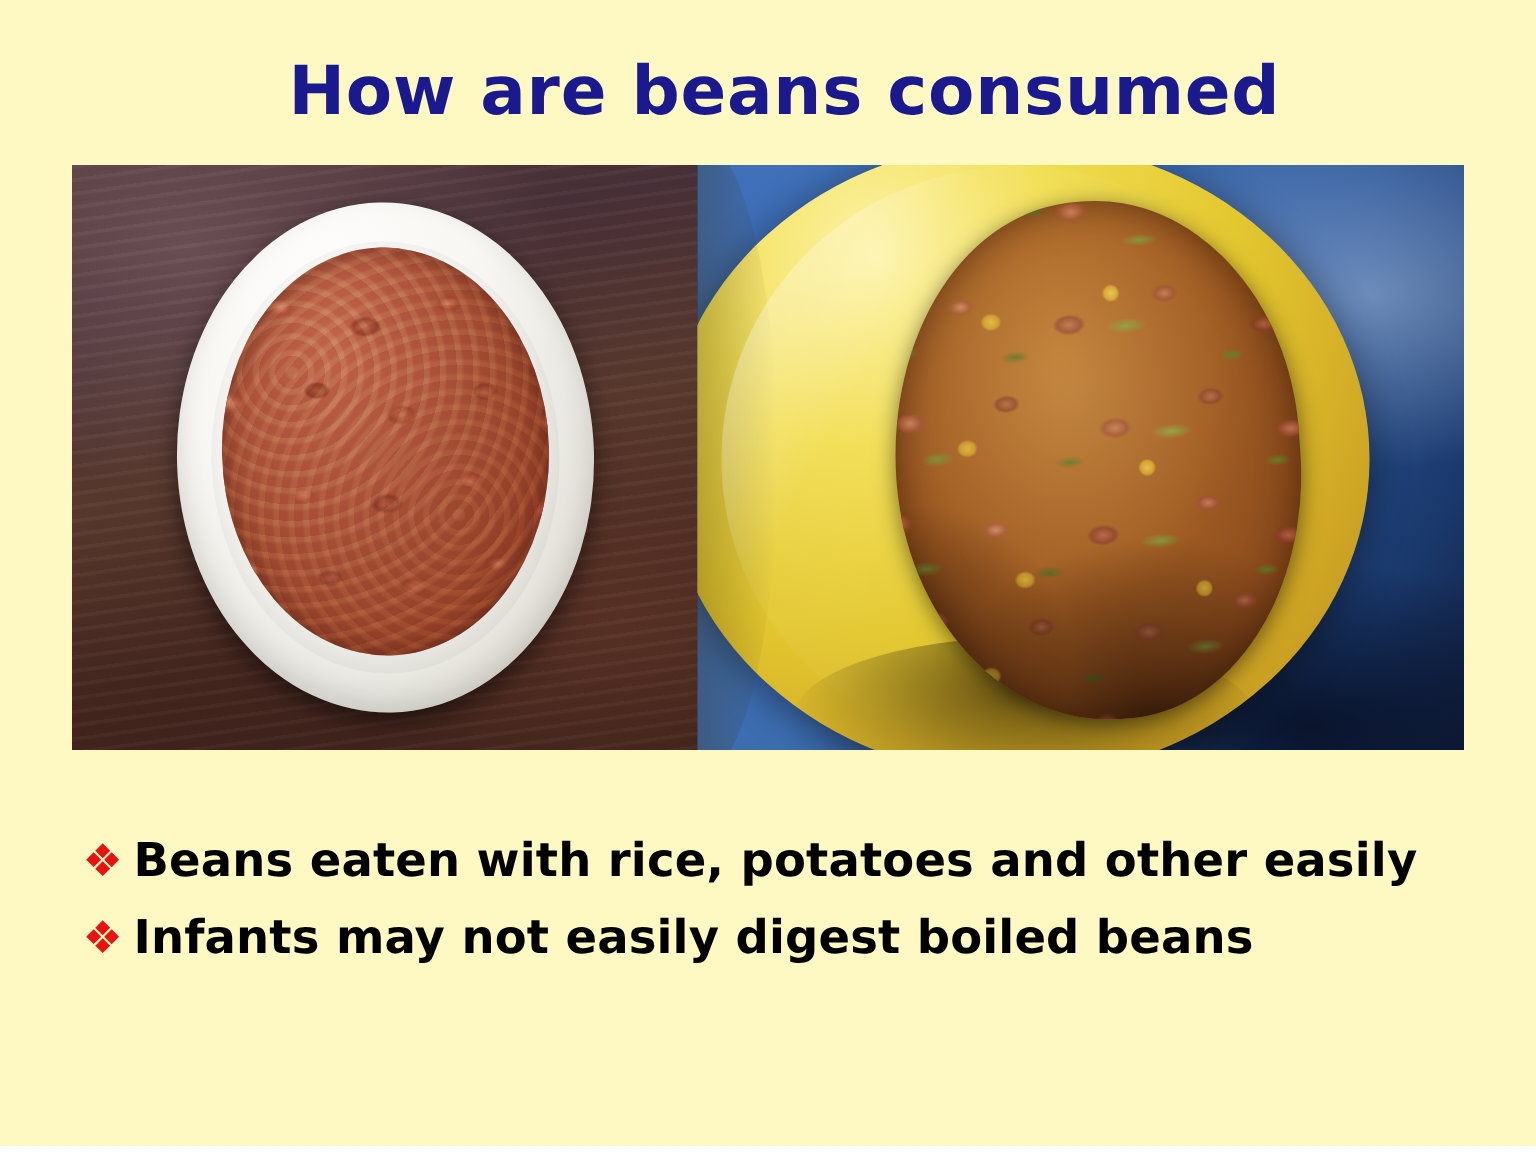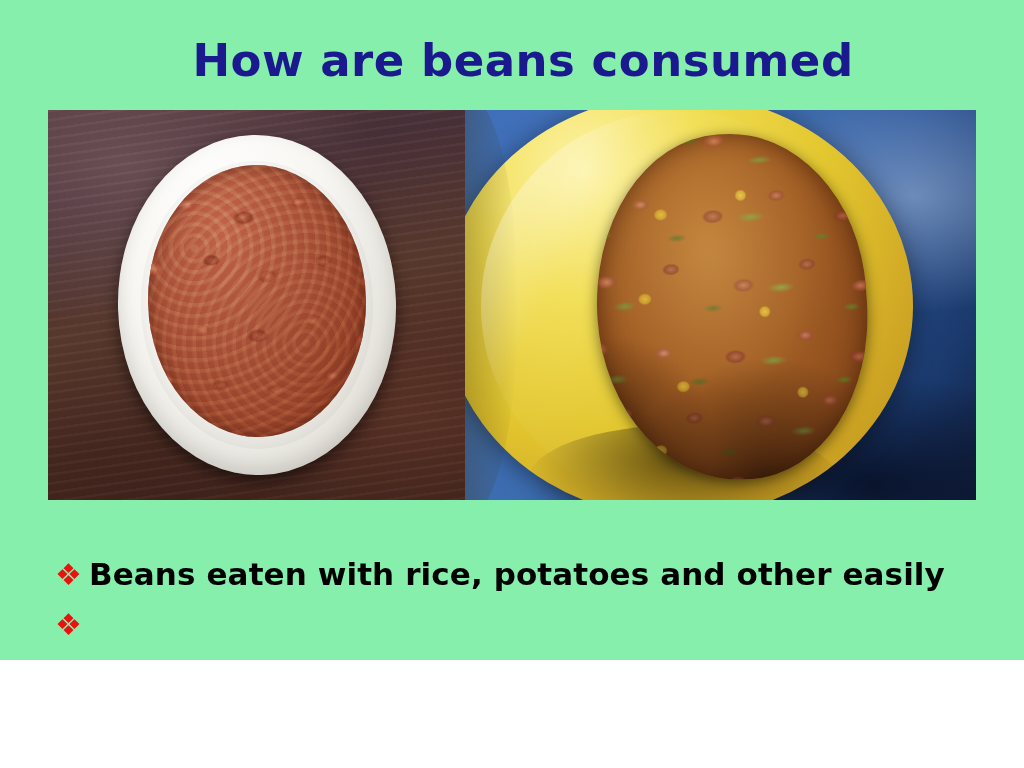--- a/index.html
+++ b/index.html
@@ -13,22 +13,22 @@
     height: 768px;
     overflow: hidden;
     font-family: "DejaVu Sans", sans-serif;
     position: relative;
   }
 
   .slide {
     position: absolute;
     left: 0; top: 0;
     width: 1024px;
-    height: 660px;
-    background: #86efac;
+    height: 764px;
+    background: #fef9c3;
   }
 
   
   .slide-title {
     position: absolute;
     left: 0;
     top: 32px;
     width: 1024px;
     text-align: center;
     color: #1a1a8e;
@@ -377,17 +377,18 @@
 
   <div class="bullets">
 
     <div class="bullet-row">
       <span class="bullet-marker">❖</span>
       <span class="bullet-text">Beans eaten with rice, potatoes and other easily</span>
     </div>
 
     <div class="bullet-row">
       <span class="bullet-marker">❖</span>
+      <span class="bullet-text">Infants may not easily digest boiled beans</span>
     </div>
 
   </div>
 
 </div>
 
 </body></html>

